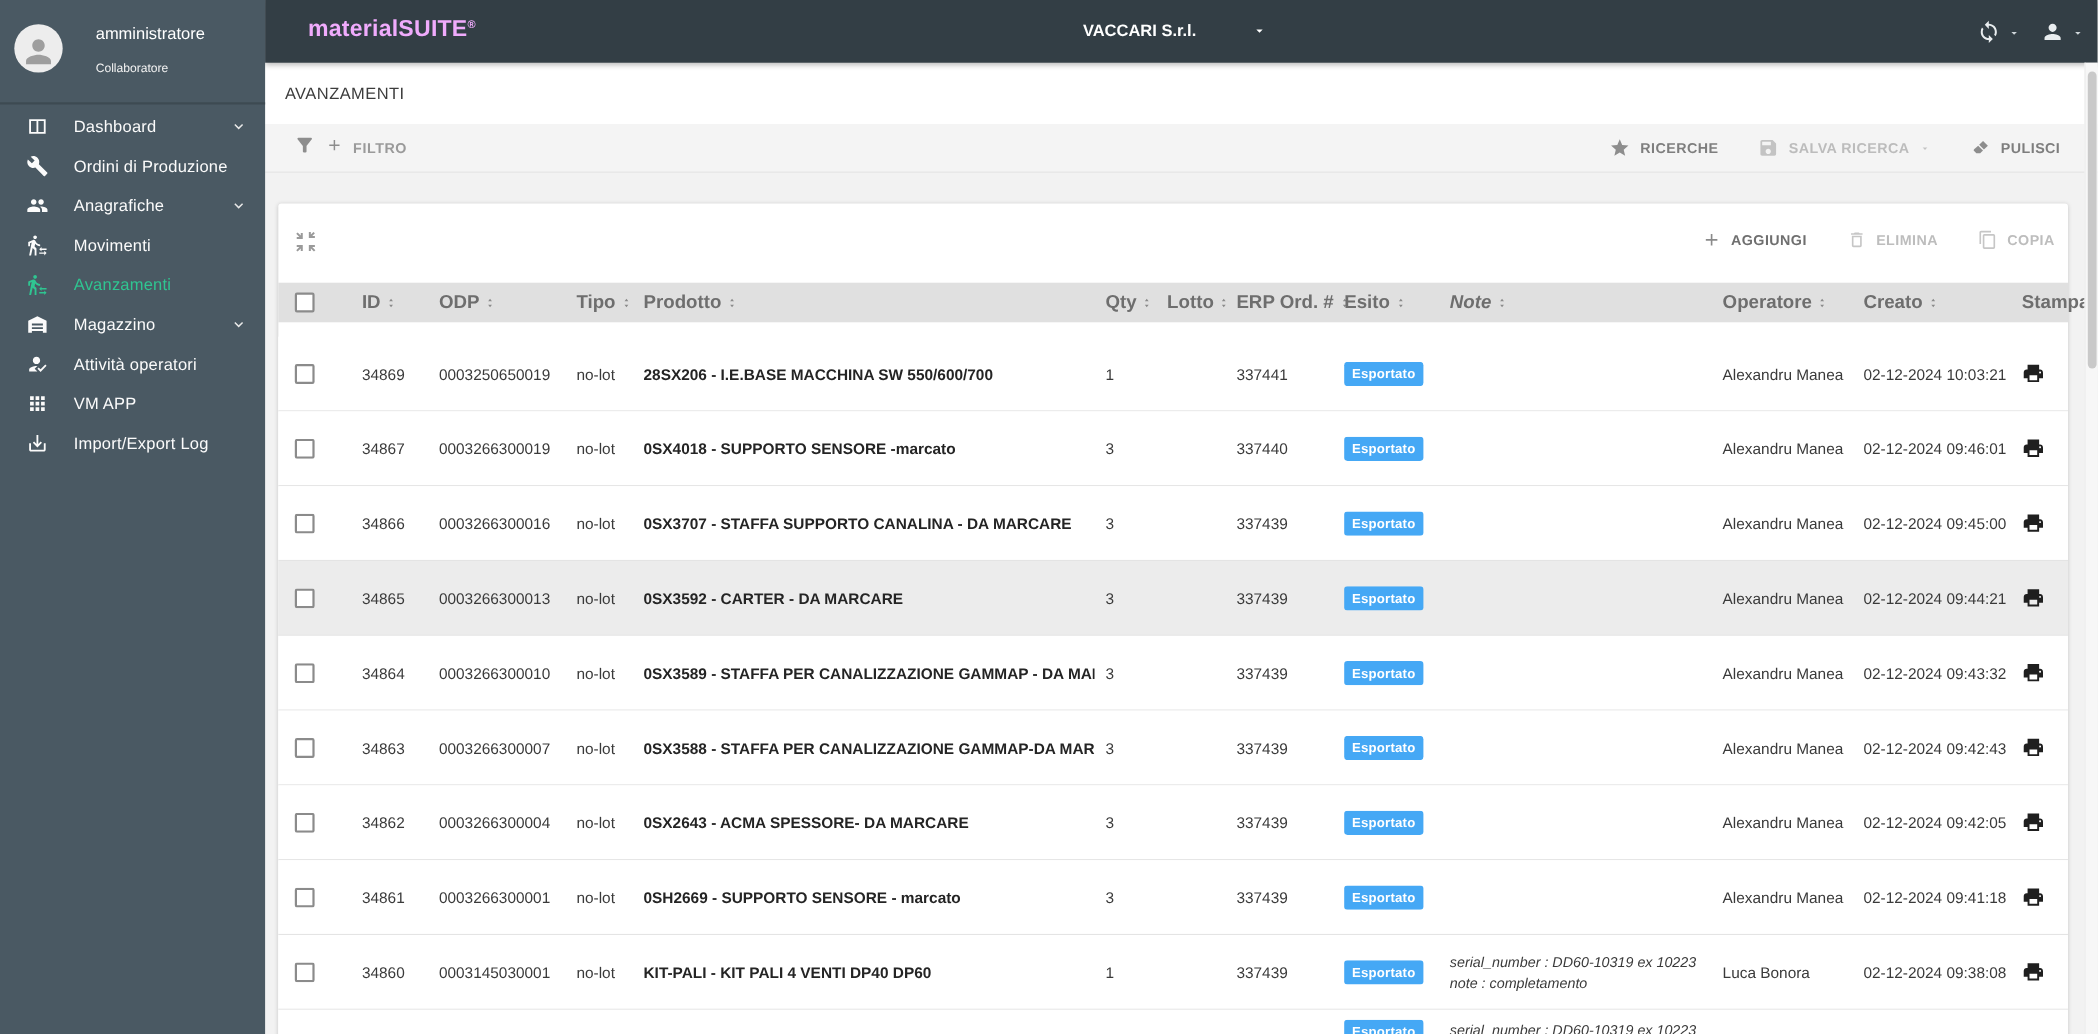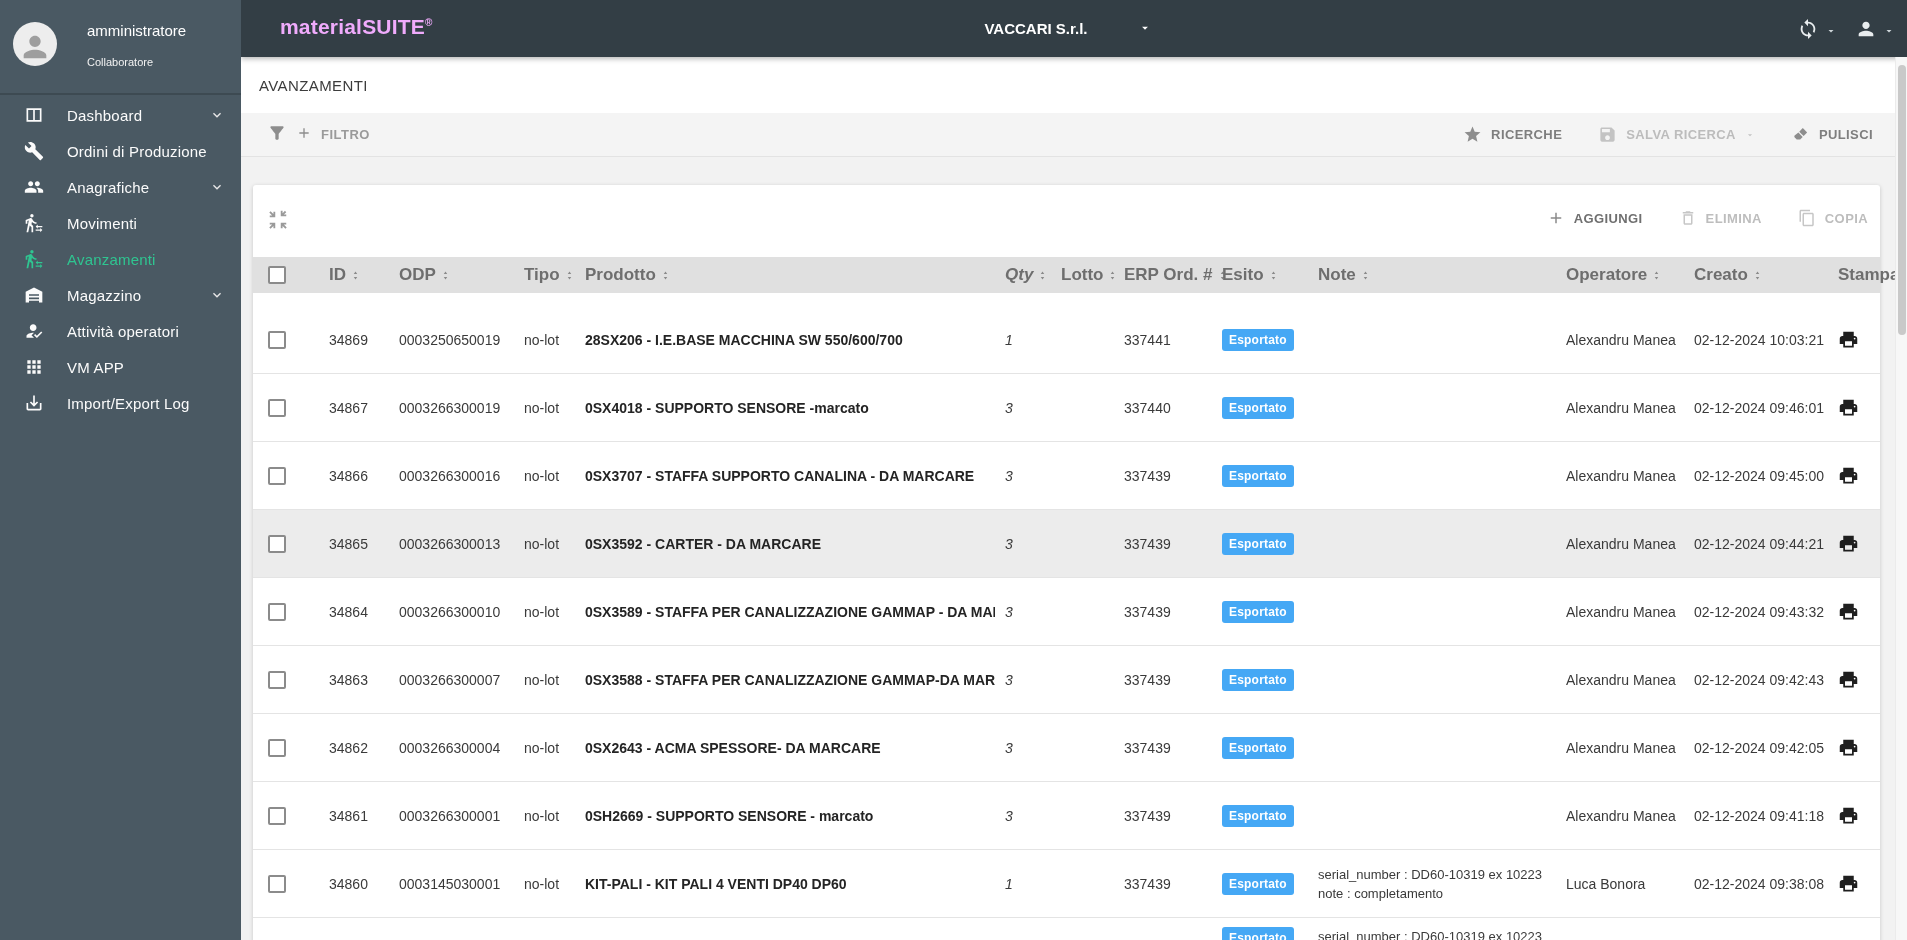--- a/index.html
+++ b/index.html
@@ -70,23 +70,23 @@
   .hcell { display:flex; align-items:center; white-space:nowrap; }
   .sort { margin-left:4px; display:flex; }
   .sort svg { width:11px; height:15px; fill:#8a8a8a; }
   .tbody { margin-top:13px; }
   .trow { display:grid; grid-template-columns:var(--cols); height:68px; align-items:center; border-bottom:1px solid #e4e4e4; font-size:14px; color:#3a3a3a; background:#fff; }
   .trow.hl { background:#ececec; }
   .trow.partial { align-items:start; padding-top:9px; border-bottom:none; }
   .cell { display:flex; align-items:center; white-space:nowrap; overflow:hidden; }
   .cell.notes { flex-direction:column; align-items:flex-start; justify-content:center; }
   .c1 { padding-left:15px; } .c2 { padding-left:19px; } .c3 { padding-left:4px; }
-  .c4 { padding-left:4px; }  .c5 { padding-left:2px; }  .c6 { padding-left:10px;font-style:italic; }
+  .c4 { padding-left:4px; }  .c5 { padding-left:2px; }  .c6 { padding-left:10px; }
   .c7 { padding-left:11px; } .c8 { padding-left:6px; }  .c9 { padding-left:10px; }
-  .c10 { padding-left:6px; } .c11 { padding-left:4px; } .c12 { padding-left:2px; }
+  .c10 { padding-left:6px;font-style:italic; } .c11 { padding-left:4px; } .c12 { padding-left:2px; }
   .c13 { padding-left:6px; }
   .prod { font-weight:bold; color:#242424; }
   .badge { display:inline-block; color:#fff; font-size:12px; font-weight:bold; padding:4px 7px; border-radius:3px; letter-spacing:.2px; }
   .note-line { font-size:13px; color:#3a3a3a; line-height:19px; }
   .checkbox { width:18px; height:18px; border:2px solid #8b8b8b; border-radius:2px; background:#fff; display:inline-block; cursor:pointer; }
   .print-btn { width:21px; height:21px; cursor:pointer; }
   .print-btn svg { width:21px; height:21px; fill:#1f1f1f; }
 
   
   .vscrollbar { position:absolute; right:0; top:57px; width:12px; bottom:0; background:#f7f7f7; border-left:1px solid #ebebeb; z-index:7; }

